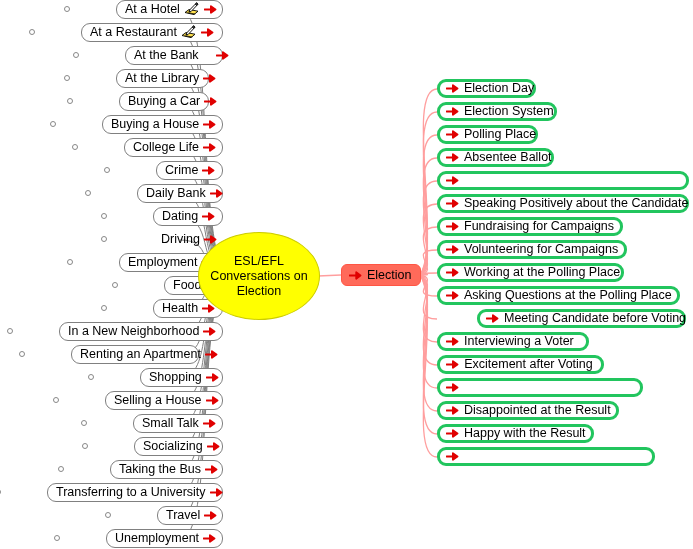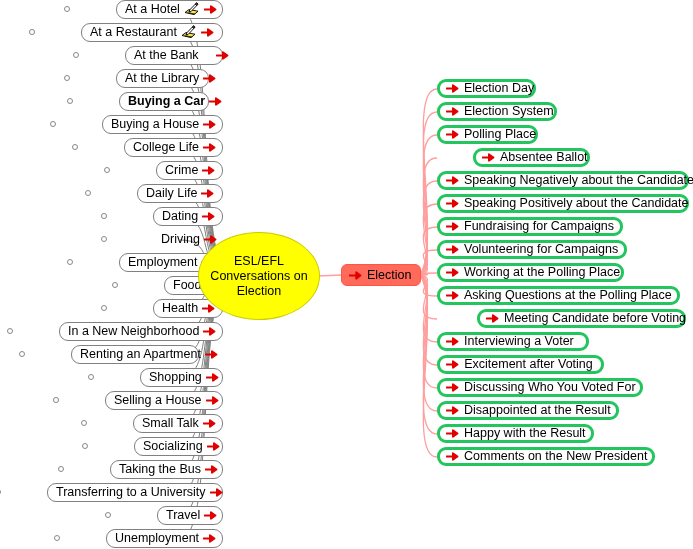--- a/index.html
+++ b/index.html
@@ -241,21 +241,21 @@
       <div class="handle" style="left: 73px; top: 52px;"></div>
       <div class="node left-node" style="left: 73px; top: 69px; width: 93px;">
         <span class="left-label">At the Library</span>
         <span class="arrow-icon">
           <svg viewBox="0 0 13 11" width="13" height="11" aria-hidden="true">
             <path d="M0.5 5.5 H8.2 M6.9 2.2 L11.5 5.5 L6.9 8.8 Z" fill="#e00000" stroke="#e00000" stroke-width="1.8" stroke-linejoin="round" stroke-linecap="round"></path>
           </svg>
         </span>
       </div>
       <div class="handle" style="left: 64px; top: 75px;"></div>
-      <div class="node left-node" style="left: 76px; top: 92px; width: 90px; font-weight: bold;">
+      <div class="node left-node" style="left: 76px; top: 92px; width: 90px;">
         <span class="left-label">Buying a Car</span>
         <span class="arrow-icon">
           <svg viewBox="0 0 13 11" width="13" height="11" aria-hidden="true">
             <path d="M0.5 5.5 H8.2 M6.9 2.2 L11.5 5.5 L6.9 8.8 Z" fill="#e00000" stroke="#e00000" stroke-width="1.8" stroke-linejoin="round" stroke-linecap="round"></path>
           </svg>
         </span>
       </div>
       <div class="handle" style="left: 67px; top: 98px;"></div>
       <div class="node left-node" style="left: 59px; top: 115px; width: 121px;">
         <span class="left-label">Buying a House</span>
@@ -278,21 +278,21 @@
       <div class="node left-node" style="left: 113px; top: 161px; width: 67px;">
         <span class="left-label">Crime</span>
         <span class="arrow-icon">
           <svg viewBox="0 0 13 11" width="13" height="11" aria-hidden="true">
             <path d="M0.5 5.5 H8.2 M6.9 2.2 L11.5 5.5 L6.9 8.8 Z" fill="#e00000" stroke="#e00000" stroke-width="1.8" stroke-linejoin="round" stroke-linecap="round"></path>
           </svg>
         </span>
       </div>
       <div class="handle" style="left: 104px; top: 167px;"></div>
       <div class="node left-node" style="left: 94px; top: 184px; width: 86px;">
-        <span class="left-label">Daily Life</span>
+        <span class="left-label">Daily Bank</span>
         <span class="arrow-icon">
           <svg viewBox="0 0 13 11" width="13" height="11" aria-hidden="true">
             <path d="M0.5 5.5 H8.2 M6.9 2.2 L11.5 5.5 L6.9 8.8 Z" fill="#e00000" stroke="#e00000" stroke-width="1.8" stroke-linejoin="round" stroke-linecap="round"></path>
           </svg>
         </span>
       </div>
       <div class="handle" style="left: 85px; top: 190px;"></div>
       <div class="node left-node" style="left: 110px; top: 207px; width: 70px;">
         <span class="left-label">Dating</span>
         <span class="arrow-icon">
@@ -463,35 +463,34 @@
         <span class="right-label">Election System</span>
       </div>
       <div class="node right-node" style="left: 437px; top: 125px; width: 101px;">
         <span class="arrow-icon">
           <svg viewBox="0 0 13 11" width="13" height="11" aria-hidden="true">
             <path d="M0.5 5.5 H8.2 M6.9 2.2 L11.5 5.5 L6.9 8.8 Z" fill="#e00000" stroke="#e00000" stroke-width="1.8" stroke-linejoin="round" stroke-linecap="round"></path>
           </svg>
         </span>
         <span class="right-label">Polling Place</span>
       </div>
-      <div class="node right-node" style="left: 437px; top: 148px; width: 117px; margin-left: 36px;">
+      <div class="node right-node" style="left: 437px; top: 148px; width: 117px;">
         <span class="arrow-icon">
           <svg viewBox="0 0 13 11" width="13" height="11" aria-hidden="true">
             <path d="M0.5 5.5 H8.2 M6.9 2.2 L11.5 5.5 L6.9 8.8 Z" fill="#e00000" stroke="#e00000" stroke-width="1.8" stroke-linejoin="round" stroke-linecap="round"></path>
           </svg>
         </span>
         <span class="right-label">Absentee Ballot</span>
       </div>
       <div class="node right-node" style="left: 437px; top: 171px; width: 252px;">
         <span class="arrow-icon">
           <svg viewBox="0 0 13 11" width="13" height="11" aria-hidden="true">
             <path d="M0.5 5.5 H8.2 M6.9 2.2 L11.5 5.5 L6.9 8.8 Z" fill="#e00000" stroke="#e00000" stroke-width="1.8" stroke-linejoin="round" stroke-linecap="round"></path>
           </svg>
         </span>
-        <span class="right-label">Speaking Negatively about the Candidate</span>
       </div>
       <div class="node right-node" style="left: 437px; top: 194px; width: 252px;">
         <span class="arrow-icon">
           <svg viewBox="0 0 13 11" width="13" height="11" aria-hidden="true">
             <path d="M0.5 5.5 H8.2 M6.9 2.2 L11.5 5.5 L6.9 8.8 Z" fill="#e00000" stroke="#e00000" stroke-width="1.8" stroke-linejoin="round" stroke-linecap="round"></path>
           </svg>
         </span>
         <span class="right-label">Speaking Positively about the Candidate</span>
       </div>
       <div class="node right-node" style="left: 437px; top: 217px; width: 186px;">
@@ -549,21 +548,20 @@
           </svg>
         </span>
         <span class="right-label">Excitement after Voting</span>
       </div>
       <div class="node right-node" style="left: 437px; top: 378px; width: 206px;">
         <span class="arrow-icon">
           <svg viewBox="0 0 13 11" width="13" height="11" aria-hidden="true">
             <path d="M0.5 5.5 H8.2 M6.9 2.2 L11.5 5.5 L6.9 8.8 Z" fill="#e00000" stroke="#e00000" stroke-width="1.8" stroke-linejoin="round" stroke-linecap="round"></path>
           </svg>
         </span>
-        <span class="right-label">Discussing Who You Voted For</span>
       </div>
       <div class="node right-node" style="left: 437px; top: 401px; width: 182px;">
         <span class="arrow-icon">
           <svg viewBox="0 0 13 11" width="13" height="11" aria-hidden="true">
             <path d="M0.5 5.5 H8.2 M6.9 2.2 L11.5 5.5 L6.9 8.8 Z" fill="#e00000" stroke="#e00000" stroke-width="1.8" stroke-linejoin="round" stroke-linecap="round"></path>
           </svg>
         </span>
         <span class="right-label">Disappointed at the Result</span>
       </div>
       <div class="node right-node" style="left: 437px; top: 424px; width: 157px;">
@@ -573,17 +571,16 @@
           </svg>
         </span>
         <span class="right-label">Happy with the Result</span>
       </div>
       <div class="node right-node" style="left: 437px; top: 447px; width: 218px;">
         <span class="arrow-icon">
           <svg viewBox="0 0 13 11" width="13" height="11" aria-hidden="true">
             <path d="M0.5 5.5 H8.2 M6.9 2.2 L11.5 5.5 L6.9 8.8 Z" fill="#e00000" stroke="#e00000" stroke-width="1.8" stroke-linejoin="round" stroke-linecap="round"></path>
           </svg>
         </span>
-        <span class="right-label">Comments on the New President</span>
       </div>
     </div>
 
 </div>
 
 </body></html>

